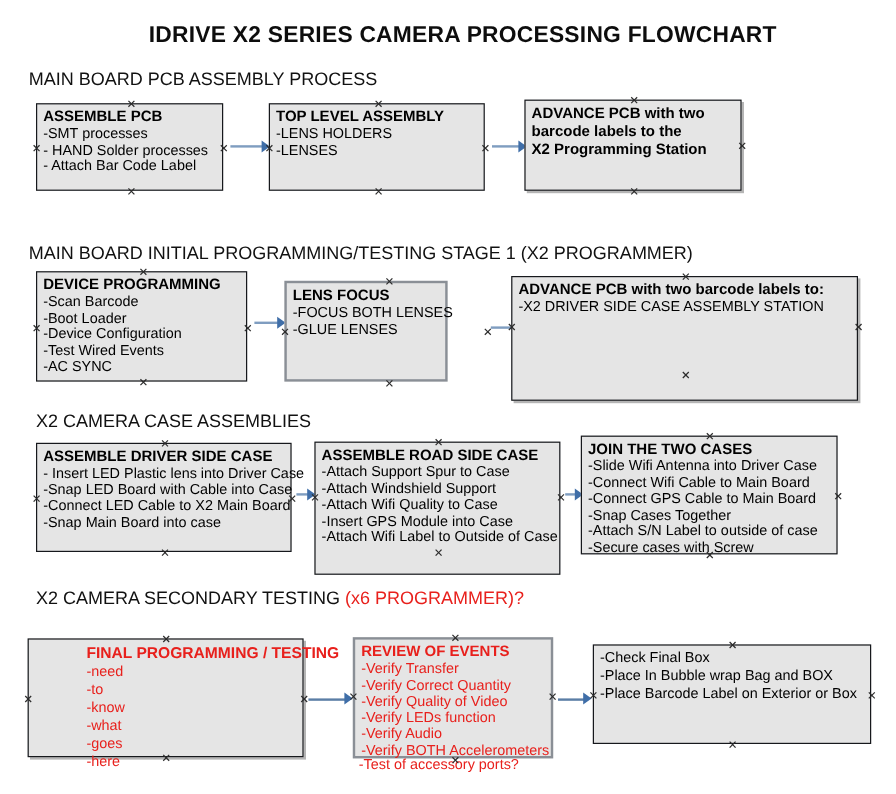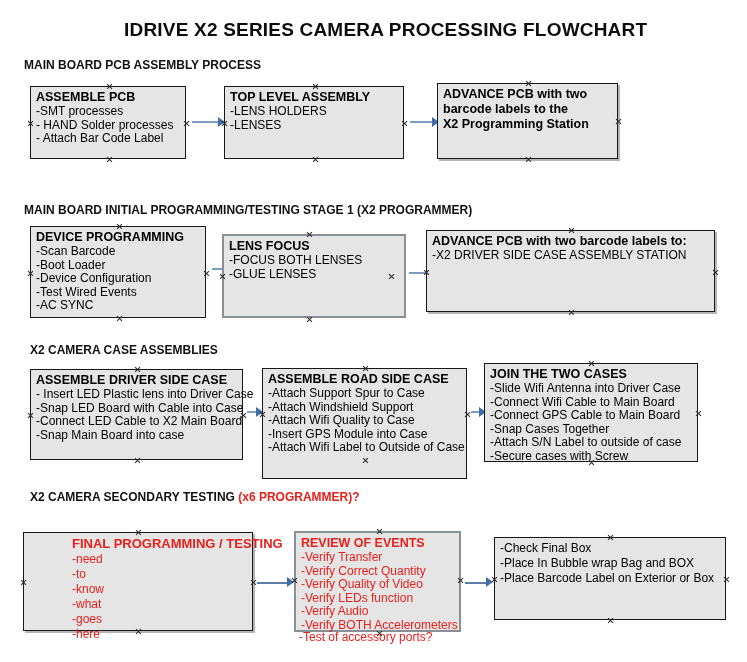--- a/index.html
+++ b/index.html
@@ -16,22 +16,22 @@
   .title{
     position:absolute;
     font-weight:bold;
     font-size:19px;
     letter-spacing:0.2px;
     white-space:nowrap;
     color:#0d0d0d;
   }
   .section-head{
     position:absolute;
-    font-weight:bold;
-    font-size:12px;
+    font-weight:normal;
+    font-size:15px;
     white-space:nowrap;
     color:#111;
   }
   .section-head .red{color:#e8201c;}
 
   .node{
     position:absolute;
     background:#e5e5e5;
     border:1.5px solid #16181c;
     box-sizing:border-box;
@@ -137,34 +137,34 @@
     <div class="li">-AC SYNC</div>
     <div class="hx" style="left:85px;top:-4px;"></div>
     <div class="hx" style="left:85px;top:88px;"></div>
     <div class="hx" style="left:-4px;top:43px;"></div>
     <div class="hx" style="left:172px;top:43px;"></div>
   </div>
 
   <div class="conn" style="left:212px;top:268px;width:22px;"></div>
   <div class="arrow" style="left:231px;top:264px;"></div>
 
-  <div class="node gray-edge" style="left:222px;top:234px;width:184px;height:84px;">
+  <div class="node gray-edge" style="left:237px;top:234px;width:136px;height:84px;">
     <div class="hd">LENS FOCUS</div>
     <div class="li">-FOCUS BOTH LENSES</div>
     <div class="li">-GLUE LENSES</div>
     <div class="hx" style="left:82px;top:-5px;"></div>
     <div class="hx" style="left:82px;top:80px;"></div>
     <div class="hx" style="left:-5px;top:37px;"></div>
     <div class="hx" style="left:164px;top:37px;"></div>
   </div>
 
   <div class="conn" style="left:409px;top:272px;width:24px;"></div>
   <div class="arrow" style="left:430px;top:268px;"></div>
 
-  <div class="node shadowed" style="left:426px;top:230px;width:289px;height:82px;">
+  <div class="node shadowed" style="left:426px;top:230px;width:289px;height:104px;">
     <div class="hd">ADVANCE PCB with two barcode labels to:</div>
     <div class="li">-X2 DRIVER  SIDE  CASE  ASSEMBLY STATION</div>
     <div class="hx" style="left:141px;top:-4px;"></div>
     <div class="hx" style="left:141px;top:78px;"></div>
     <div class="hx" style="left:-4px;top:38px;"></div>
     <div class="hx" style="left:285px;top:38px;"></div>
   </div>
 
   <div class="section-head" style="left:30px;top:343px;">X2 CAMERA CASE ASSEMBLIES</div>
 

